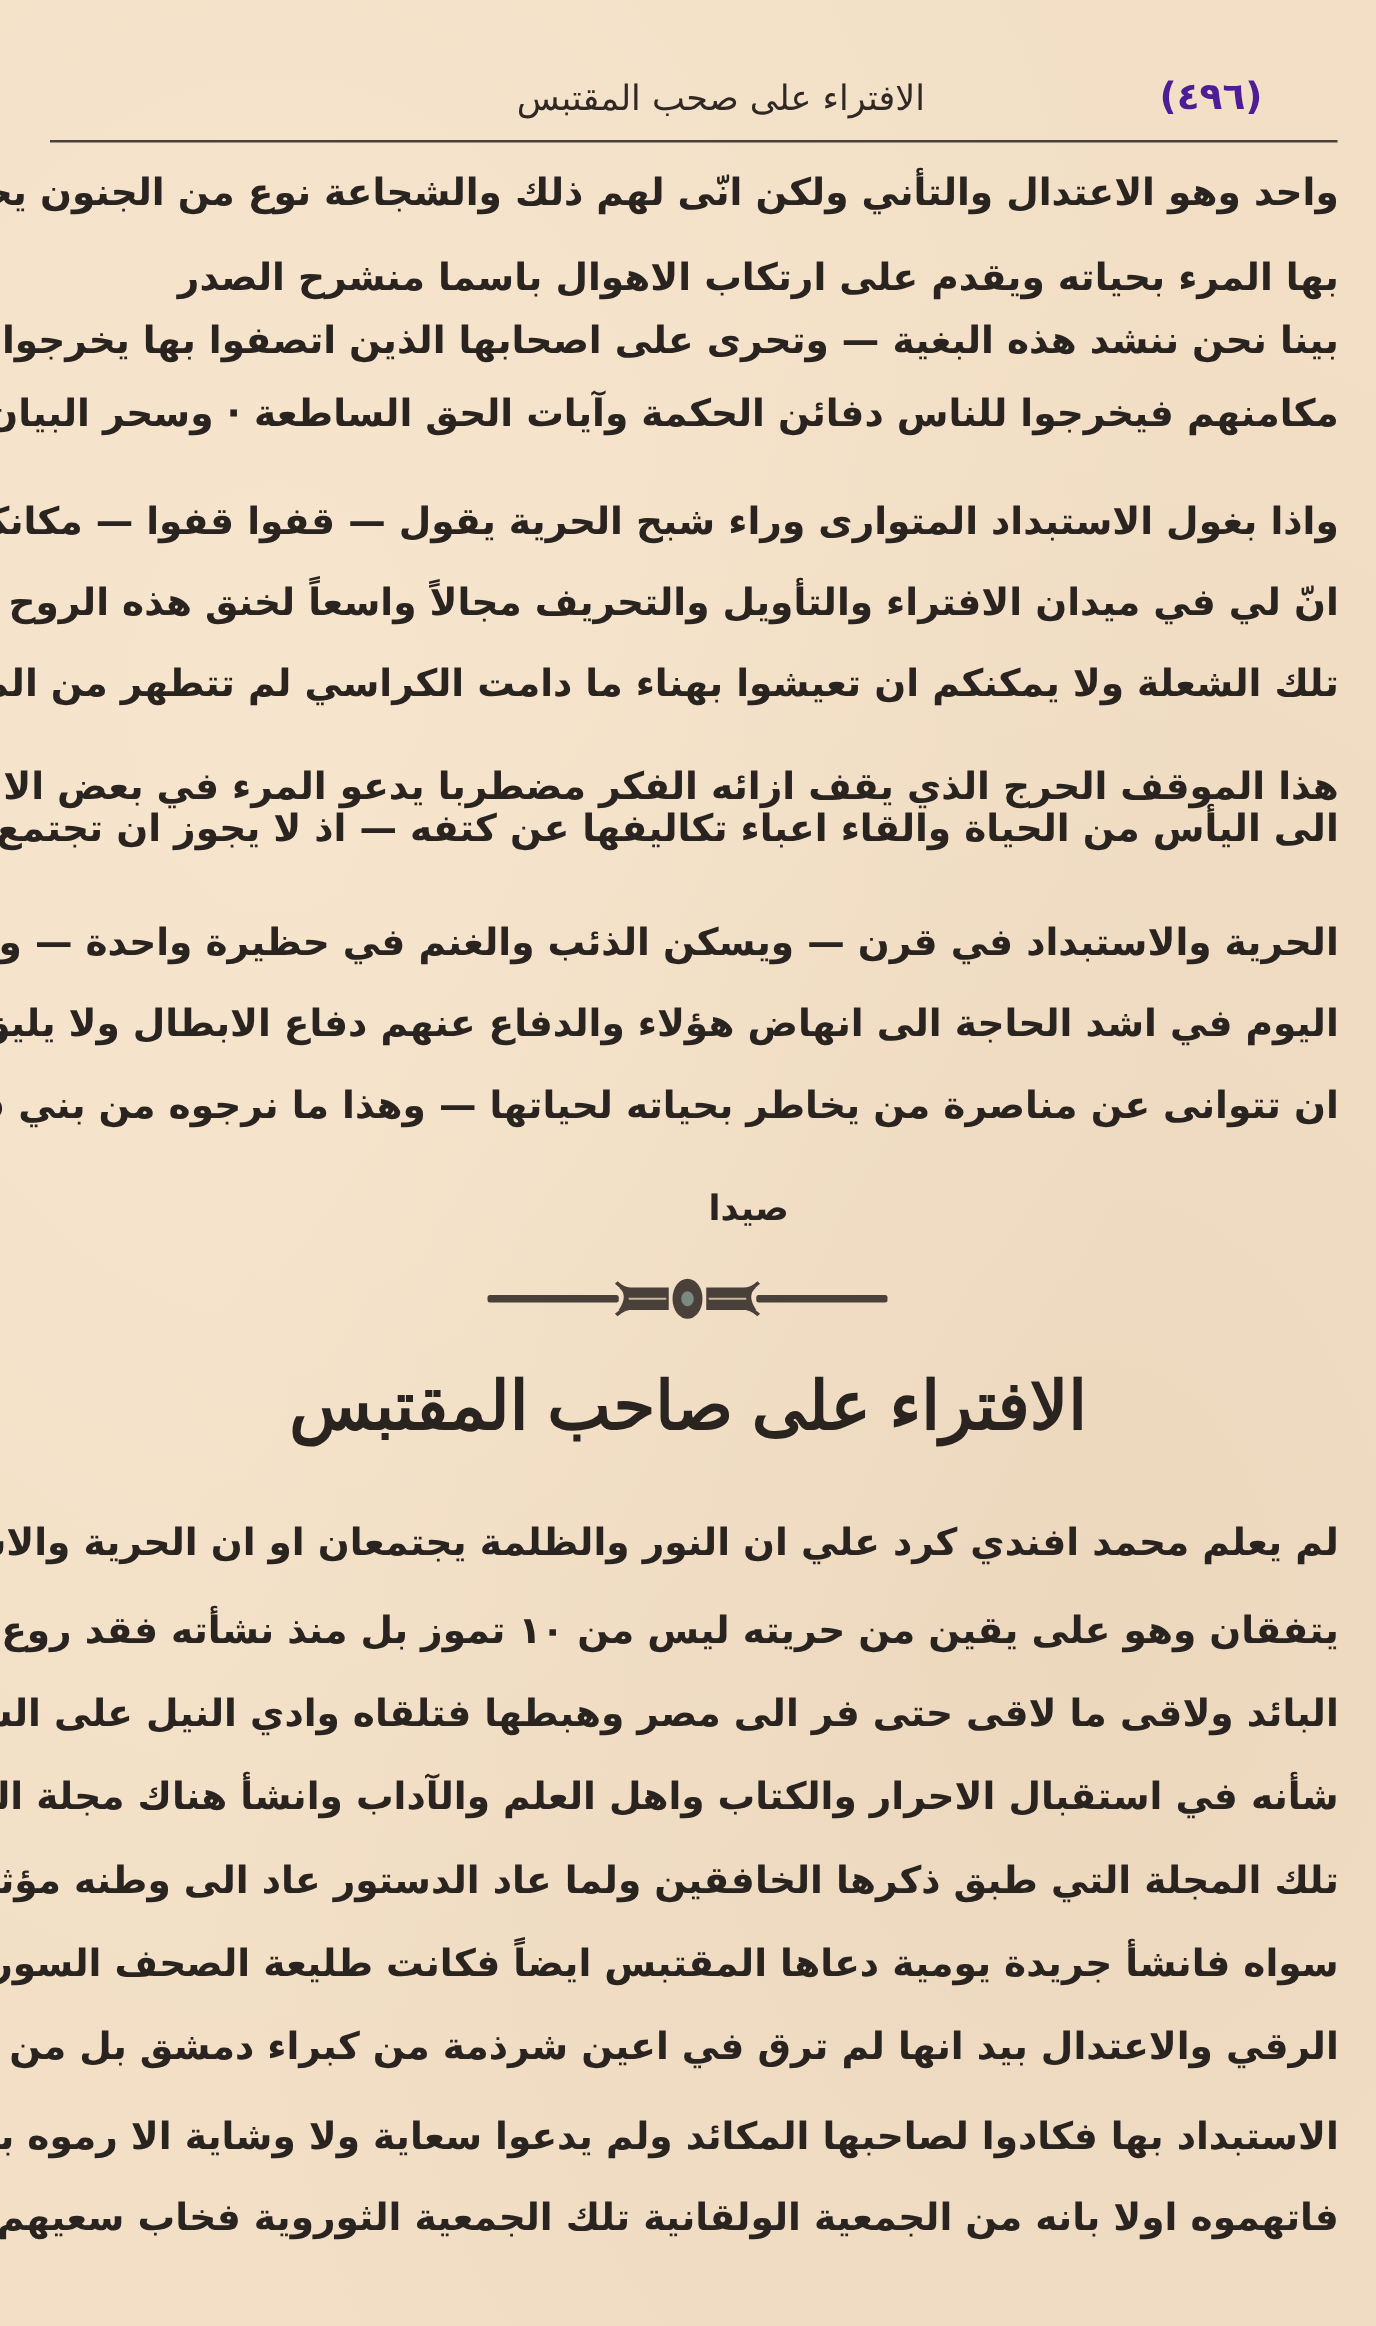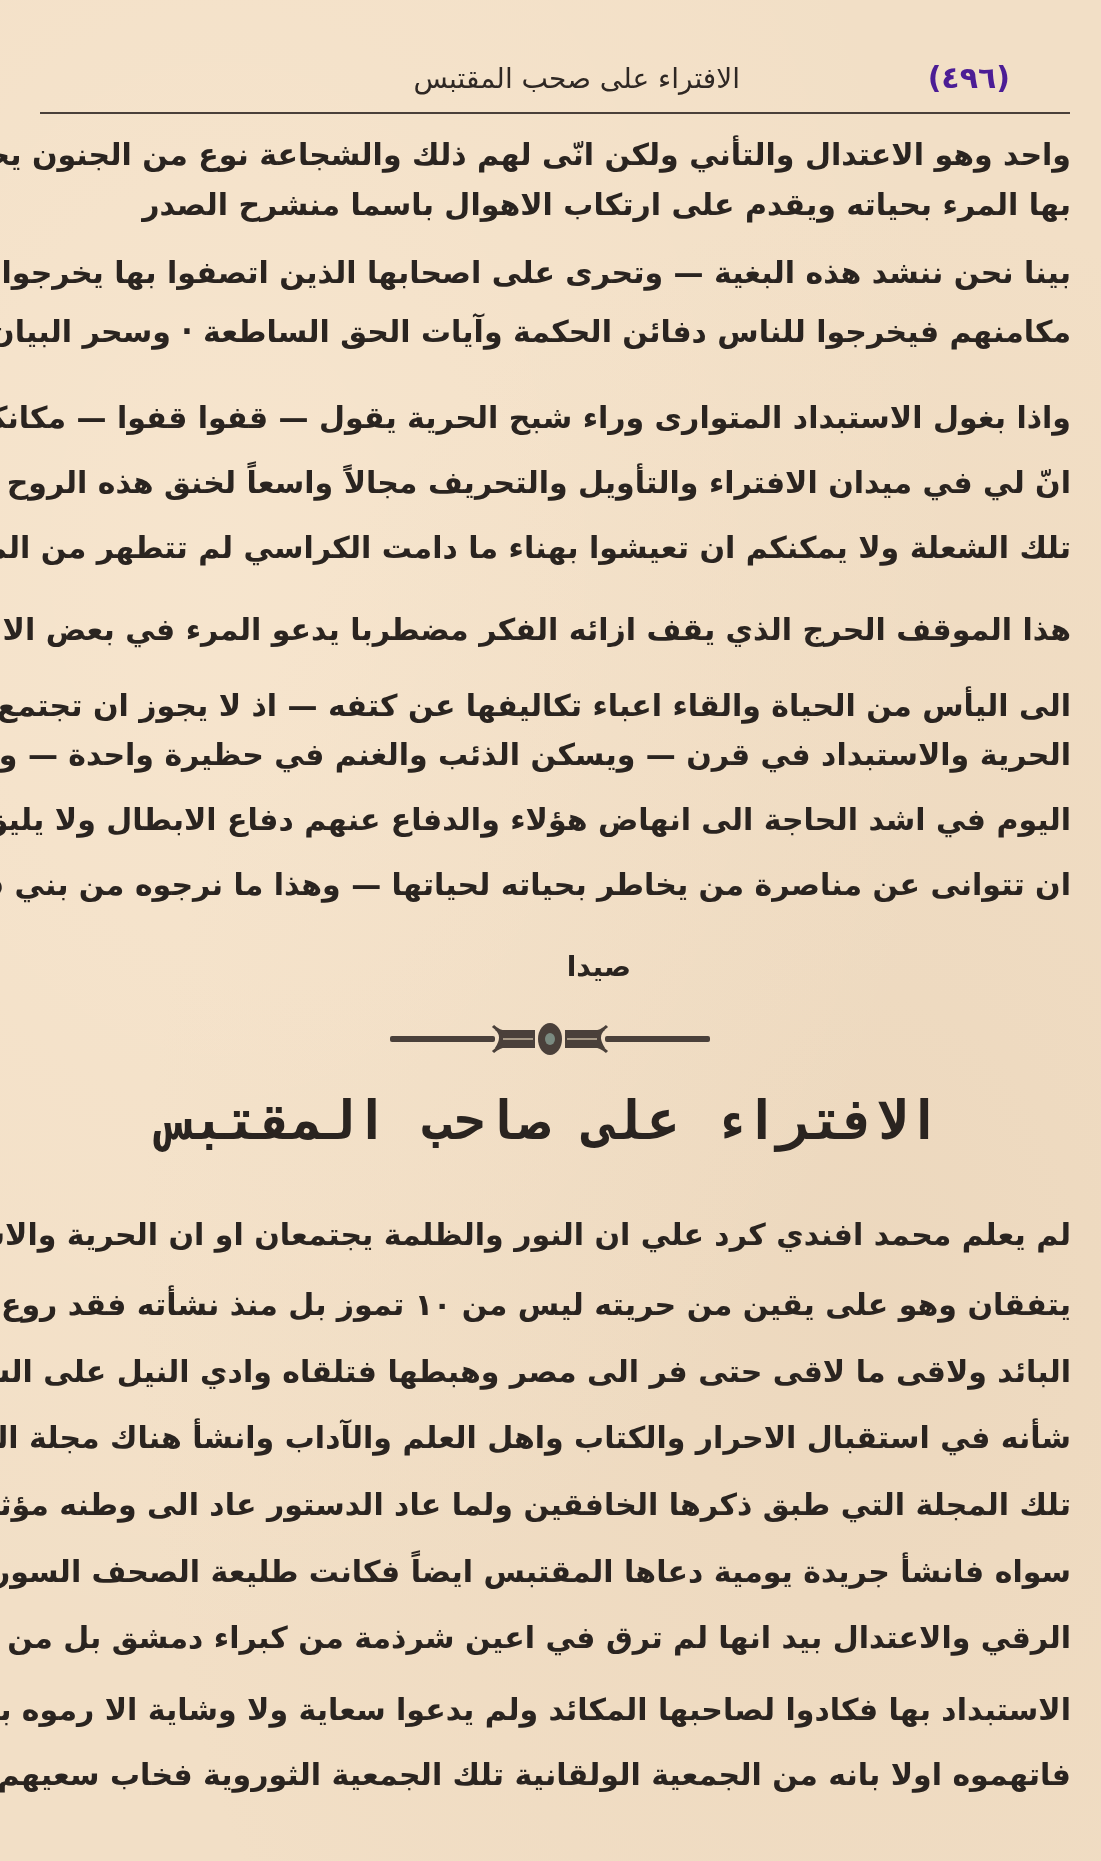--- a/index.html
+++ b/index.html
@@ -108,45 +108,45 @@
     }
     .section-title {
       position: absolute;
       top: 1080px;
       left: 0;
       width: 1101px;
       text-align: center;
       font-size: 54px;
       font-weight: bold;
       color: #2a2420;
-      font-family: Liberation Mono, monospace;
+      font-family: Liberation Sans, sans-serif;
       line-height: 90px;
     }
   </style>
 </head>
 <body>
 
 <div class="page">
 
   <div class="running-header">
     <span class="page-number">(٤٩٦)</span>
     <span class="running-title">الافتراء على صحب المقتبس</span>
   </div>
   <div class="header-rule"></div>
 
   <div>
     <div class="body-line" style="top:135px">واحد وهو الاعتدال والتأني ولكن انّى لهم ذلك والشجاعة نوع من الجنون يخاطر</div>
-    <div class="body-line short" style="top:185px; right:30px;">بها المرء بحياته ويقدم على ارتكاب الاهوال باسما منشرح الصدر</div>
+    <div class="body-line short" style="top:203px; right:30px;">بها المرء بحياته ويقدم على ارتكاب الاهوال باسما منشرح الصدر</div>
     <div class="body-line indent" style="top:253px">بينا نحن ننشد هذه البغية — وتحرى على اصحابها الذين اتصفوا بها يخرجوا من</div>
     <div class="body-line" style="top:312px">مكامنهم فيخرجوا للناس دفائن الحكمة وآيات الحق الساطعة · وسحر البيان الرائع ·</div>
     <div class="body-line" style="top:398px">واذا بغول الاستبداد المتوارى وراء شبح الحرية يقول — قفوا قفوا — مكانكم —</div>
     <div class="body-line" style="top:463px">انّ لي في ميدان الافتراء والتأويل والتحريف مجالاً واسعاً لخنق هذه الروح واطفاء</div>
     <div class="body-line" style="top:528px">تلك الشعلة ولا يمكنكم ان تعيشوا بهناء ما دامت الكراسي لم تتطهر من المستبدين</div>
     <div class="body-line indent" style="top:610px">هذا الموقف الحرج الذي يقف ازائه الفكر مضطربا يدعو المرء في بعض الاحايين</div>
-    <div class="body-line" style="top:686px">الى اليأس من الحياة والقاء اعباء تكاليفها عن كتفه — اذ لا يجوز ان تجتمع</div>
+    <div class="body-line" style="top:644px">الى اليأس من الحياة والقاء اعباء تكاليفها عن كتفه — اذ لا يجوز ان تجتمع</div>
     <div class="body-line" style="top:735px">الحرية والاستبداد في قرن — ويسكن الذئب والغنم في حظيرة واحدة — ولامة</div>
     <div class="body-line" style="top:800px">اليوم في اشد الحاجة الى انهاض هؤلاء والدفاع عنهم دفاع الابطال ولا يليق بها</div>
     <div class="body-line" style="top:865px">ان تتوانى عن مناصرة من يخاطر بحياته لحياتها — وهذا ما نرجوه من بني قومنا والسلام</div>
 
     <div class="signature">
       <span class="sig-place">صيدا</span>
     </div>
   </div>
 
   <svg class="ornament" viewBox="0 0 330 60">

